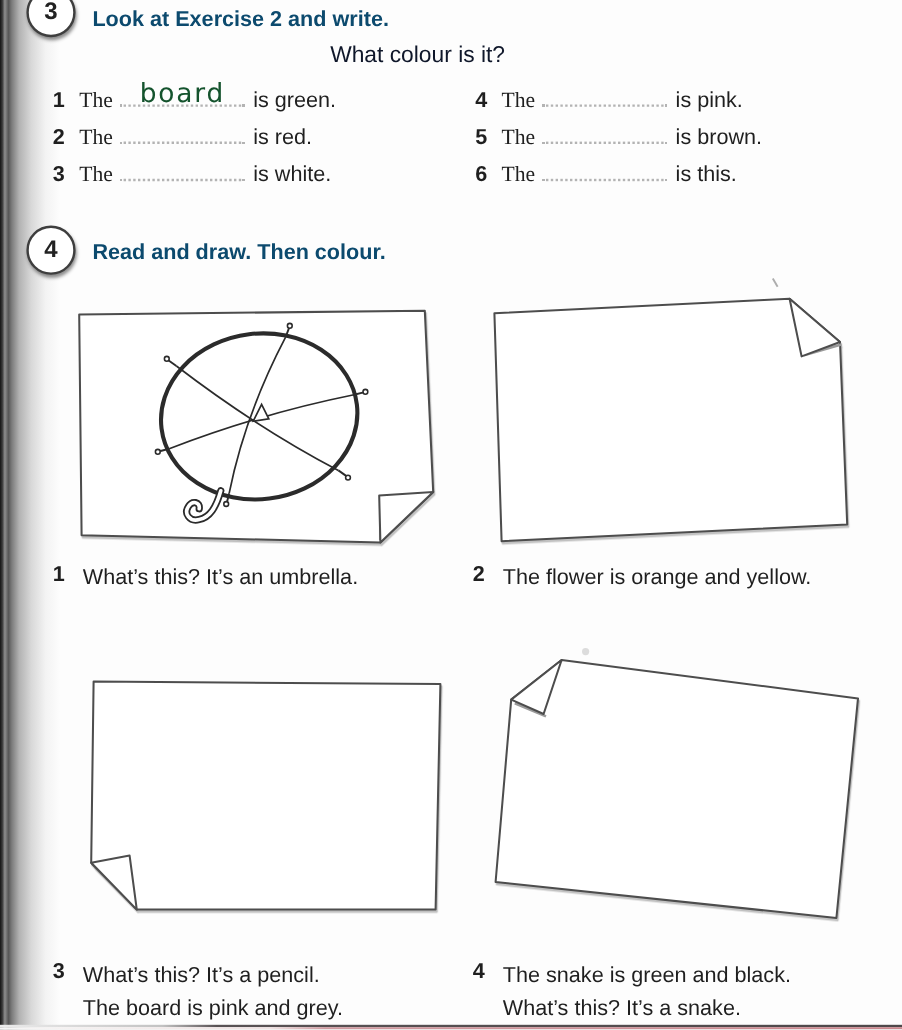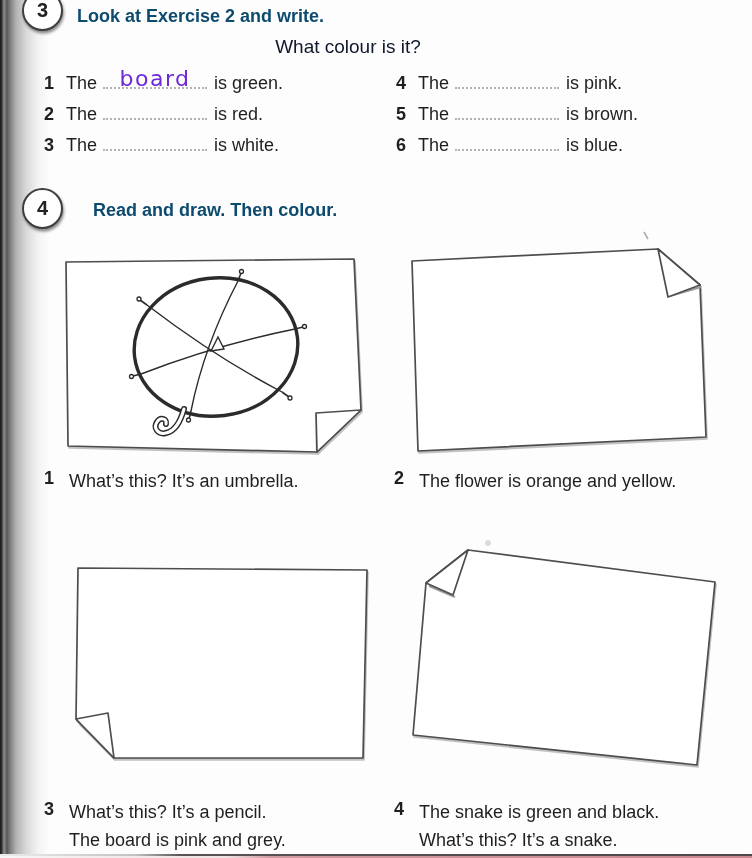--- a/index.html
+++ b/index.html
@@ -18,25 +18,25 @@
   .badge{
     position:absolute; width:37px; height:37px; border:2.5px solid #3e3e3e; border-radius:50%;
     background:#fff; display:flex; align-items:center; justify-content:center;
     font-size:20px; font-weight:700; color:#222;
     box-shadow:1px 2.5px 3px rgba(0,0,0,.45);
   }
   .ex-title{position:absolute; font-size:18px; font-weight:700; margin:0; color:#0c4a6e;}
   .subtitle{position:absolute; font-size:19px; transform:translateX(-50%); color:#0f172a;}
   .fi{position:absolute; display:flex; align-items:baseline; font-size:18px; color:#1f1f1f;}
   .fi .num{font-weight:700; width:22px;}
-  .fi .pre{margin-right:6px;}
+  .fi .pre{margin-right:6px;font-family:Liberation Serif, serif;}
   .fi .blank{display:inline-block; width:104px; height:19px; border-bottom:2px dotted #b3b3b3;
     position:relative; margin-right:7px;}
   .fi .ans{position:absolute; left:0; right:0; bottom:-4px; text-align:center;
-    font-size:22px; color:#6d28d9; font-family:"DejaVu Sans", sans-serif; letter-spacing:1.5px;}
+    font-size:22px; color:#14532d; font-family:"DejaVu Sans", sans-serif; letter-spacing:1.5px;}
   .cap{position:absolute; display:flex; font-size:18px; color:#1f1f1f;}
   .cap .num{font-weight:700; width:25px;}
   .cap .lines div{line-height:27.5px;}
   .bottom-edge{position:absolute; left:0; right:0; bottom:0; height:4px;}
   .edge-line{height:2px;
     background:linear-gradient(90deg,#ececec 0%,#c2c2c2 18%,#585254 24%,#4e484a 100%);}
   .edge-pink{height:2px;
     background:linear-gradient(90deg,#f6f6f6 0%,#efe2e2 30%,#cf9aa0 36%,#c9868d 100%);}
 </style>
 </head>
@@ -145,25 +145,25 @@
         <span class="ans"></span>
       </span>
       <span class="post">is brown.</span>
   </div>
   <div class="fi" style="left:396px; top:130px;">
     <span class="num">6</span>
       <span class="pre">The</span>
       <span class="blank">
         <span class="ans"></span>
       </span>
-      <span class="post">is blue.</span>
+      <span class="post">is this.</span>
   </div>
 
   <div class="badge" style="left:22px; top:188px;">4</div>
-  <h2 class="ex-title" style="left:77px; top:200px;margin-left:16px;">Read and draw. Then colour.</h2>
+  <h2 class="ex-title" style="left:77px; top:200px;">Read and draw. Then colour.</h2>
 
   <div class="cap" style="left:44px; top:468px;">
     <span class="num">1</span>
     <span class="lines">
       <div>What’s this? It’s an umbrella.</div>
     </span>
   </div>
   <div class="cap" style="left:394px; top:468px;">
     <span class="num">2</span>
     <span class="lines">

